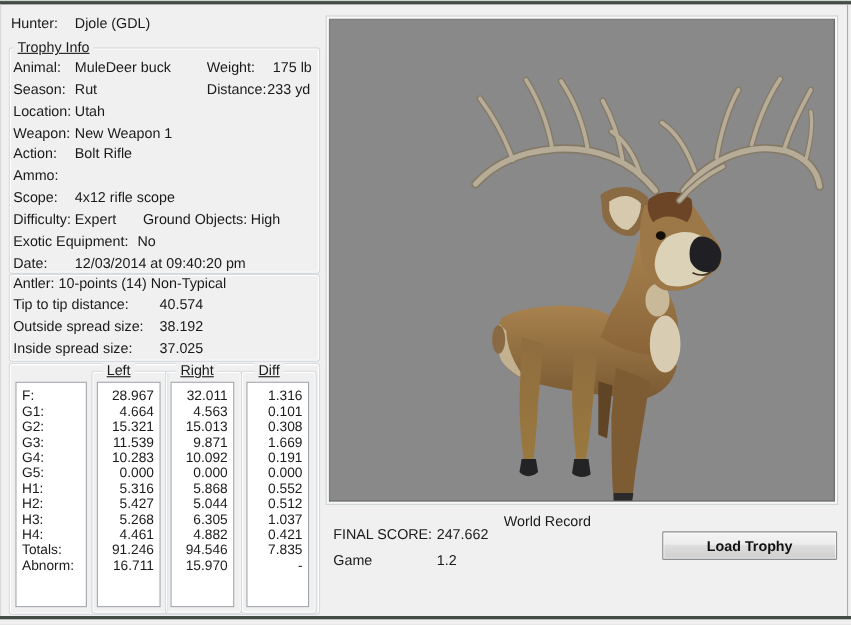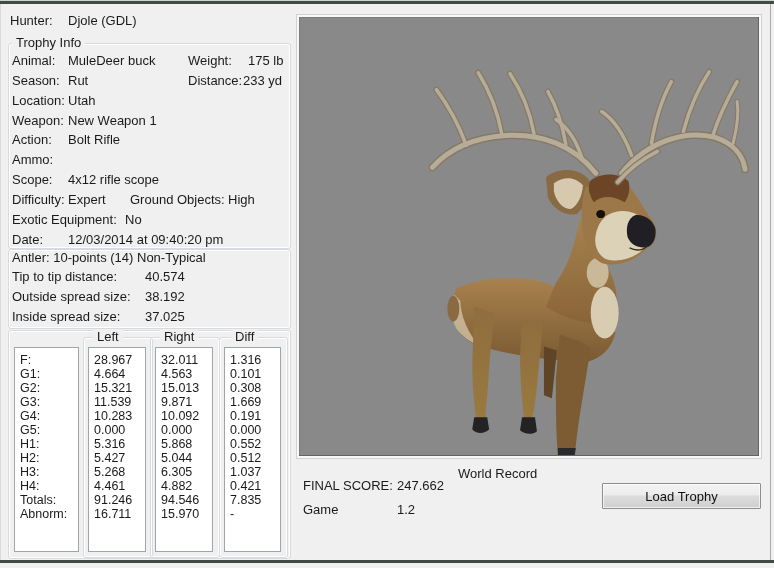--- a/index.html
+++ b/index.html
@@ -2,29 +2,29 @@
 <html><head>
 <meta charset="utf-8">
 <style>
   html,body{margin:0;padding:0;background:#d7d7d7;}
   .win{position:relative;width:774px;height:568px;background:#f0f0f0;overflow:hidden;
        font-family:"Liberation Sans",sans-serif;font-size:13px;color:#1a1a1a;}
   .t{position:absolute;white-space:nowrap;line-height:16px;}
   .edge{position:absolute;}
   .gbox{position:absolute;border:1px solid #d7dbdf;border-radius:3px;
         box-shadow:inset 0 0 0 1px #ffffff;}
-  .gbox-label{position:absolute;background:#f0f0f0;padding:0 4px;line-height:14px;}
+  .gbox-label{position:absolute;background:#f0f0f0;padding:0 4px;line-height:14px;text-decoration:underline;}
   .listbox{position:absolute;background:#ffffff;border:1px solid #a0a5aa;
            box-sizing:border-box;padding-top:5px;overflow:hidden;}
   .lrow{height:14px;line-height:14px;font-size:12.5px;padding:0 5px;white-space:nowrap;}
-  .num-right .lrow{}
+  .num-right .lrow{text-align:right;}
   .btn{position:absolute;display:flex;align-items:center;justify-content:center;
        background:linear-gradient(#f4f4f4,#ececec 45%,#dddddd 50%,#cfcfcf);
        border:1px solid #8b8f92;border-radius:1px;font-size:13px;color:#111;
-       box-shadow:inset 0 0 0 1px rgba(255,255,255,.65);cursor:default;}
+       box-shadow:inset 0 0 0 1px rgba(255,255,255,.65);cursor:default;font-weight:bold;}
   .viewport{position:absolute;left:296px;top:14px;width:466px;height:445px;
             background:#f8f8f8;border:1px solid #cdd2d2;box-sizing:border-box;}
   .viewport-inner{position:absolute;left:2px;top:2px;right:2px;bottom:2px;background:#898989;
             box-shadow:inset -1px -1px 0 rgba(0,0,0,.28), inset 1px 1px 0 rgba(0,0,0,.10);}
   .viewport-inner svg{position:absolute;left:0;top:0;width:100%;height:100%;}
 </style>
 </head>
 <body>
 
 <div class="win">

